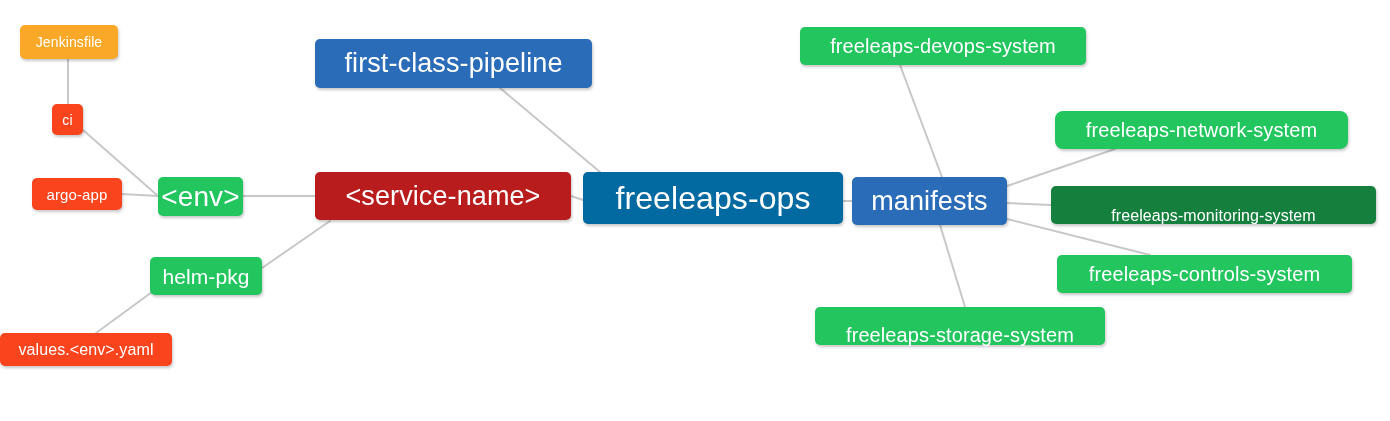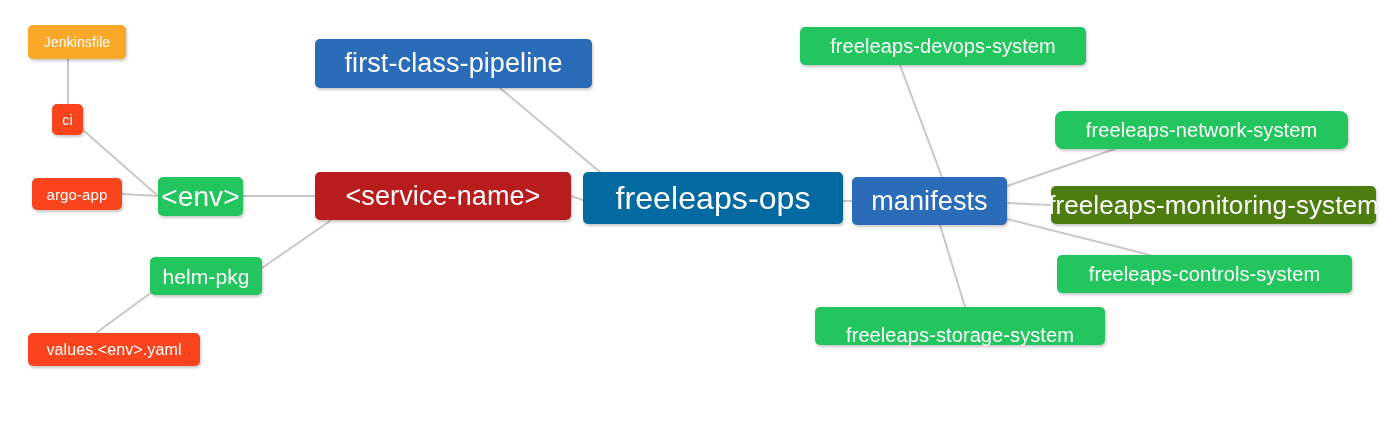--- a/index.html
+++ b/index.html
@@ -58,57 +58,57 @@
       <line x1="500" y1="88" x2="600" y2="172" stroke="#c8c8c8" stroke-width="2" stroke-linecap="round"></line>
       <line x1="571" y1="196" x2="583" y2="200" stroke="#c8c8c8" stroke-width="2" stroke-linecap="round"></line>
       <line x1="843" y1="201" x2="852" y2="201" stroke="#c8c8c8" stroke-width="2" stroke-linecap="round"></line>
       <line x1="942" y1="177" x2="900" y2="65" stroke="#c8c8c8" stroke-width="2" stroke-linecap="round"></line>
       <line x1="1007" y1="186" x2="1115" y2="149" stroke="#c8c8c8" stroke-width="2" stroke-linecap="round"></line>
       <line x1="1007" y1="203" x2="1051" y2="205" stroke="#c8c8c8" stroke-width="2" stroke-linecap="round"></line>
       <line x1="1007" y1="219" x2="1150" y2="255" stroke="#c8c8c8" stroke-width="2" stroke-linecap="round"></line>
       <line x1="940" y1="225" x2="965" y2="307" stroke="#c8c8c8" stroke-width="2" stroke-linecap="round"></line>
     </svg>
   <div id="node-layer">
-      <div class="node" style="left: 28px; top: 25px; width: 98px; height: 34px; background: rgb(249, 169, 39); font-size: 14px; justify-content: center;">
+      <div class="node" style="left: 20px; top: 25px; width: 98px; height: 34px; background: rgb(249, 169, 39); font-size: 14px; justify-content: center;">
         <span class="node-label">Jenkinsfile</span>
       </div>
       <div class="node" style="left: 52px; top: 104px; width: 31px; height: 31px; background: rgb(249, 68, 29); font-size: 14px;">
         <span class="node-label">ci</span>
       </div>
       <div class="node" style="left: 32px; top: 178px; width: 90px; height: 32px; background: rgb(249, 68, 29); font-size: 15px;">
         <span class="node-label">argo-app</span>
       </div>
       <div class="node" style="left: 158px; top: 177px; width: 85px; height: 39px; background: rgb(34, 197, 94); font-size: 28px;">
         <span class="node-label">&lt;env&gt;</span>
       </div>
       <div class="node" style="left: 150px; top: 257px; width: 112px; height: 38px; background: rgb(34, 197, 94); font-size: 21px;">
         <span class="node-label">helm-pkg</span>
       </div>
-      <div class="node" style="left: 28px; top: 333px; width: 172px; height: 33px; background: rgb(249, 68, 29); font-size: 16px;">
+      <div class="node" style="left: 0; top: 333px; width: 172px; height: 33px; background: rgb(249, 68, 29); font-size: 16px;">
         <span class="node-label">values.&lt;env&gt;.yaml</span>
       </div>
       <div class="node" style="left: 315px; top: 39px; width: 277px; height: 49px; background: rgb(42, 108, 184); font-size: 27px;">
         <span class="node-label">first-class-pipeline</span>
       </div>
       <div class="node" style="left: 315px; top: 172px; width: 256px; height: 48px; background: #b91c1c; font-size: 27px;">
         <span class="node-label">&lt;service-name&gt;</span>
       </div>
       <div class="node" style="left: 583px; top: 172px; width: 260px; height: 52px; background: #0369a1; font-size: 32px;">
         <span class="node-label">freeleaps-ops</span>
       </div>
       <div class="node" style="left: 852px; top: 177px; width: 155px; height: 48px; background: rgb(42, 108, 184); font-size: 27px;">
         <span class="node-label">manifests</span>
       </div>
       <div class="node" style="left: 800px; top: 27px; width: 286px; height: 38px; background: rgb(34, 197, 94); font-size: 20px;">
         <span class="node-label">freeleaps-devops-system</span>
       </div>
       <div class="node" style="left: 1055px; top: 111px; width: 293px; height: 38px; background: rgb(34, 197, 94); font-size: 20px; border-radius: 8px;">
         <span class="node-label">freeleaps-network-system</span>
       </div>
-      <div class="node" style="left: 1051px; top: 186px; width: 325px; height: 38px; background: #4d7c0f; font-size: 26px;">
+      <div class="node" style="left: 1051px; top: 186px; width: 325px; height: 38px; background: #15803d; font-size: 16px; align-items: flex-end;">
         <span class="node-label">freeleaps-monitoring-system</span>
       </div>
       <div class="node" style="left: 1057px; top: 255px; width: 295px; height: 38px; background: rgb(34, 197, 94); font-size: 20px;">
         <span class="node-label">freeleaps-controls-system</span>
       </div>
       <div class="node" style="left: 815px; top: 307px; width: 290px; height: 38px; background: rgb(34, 197, 94); font-size: 20px; align-items: flex-end;">
         <span class="node-label">freeleaps-storage-system</span>
       </div>
     </div>
 </div>

